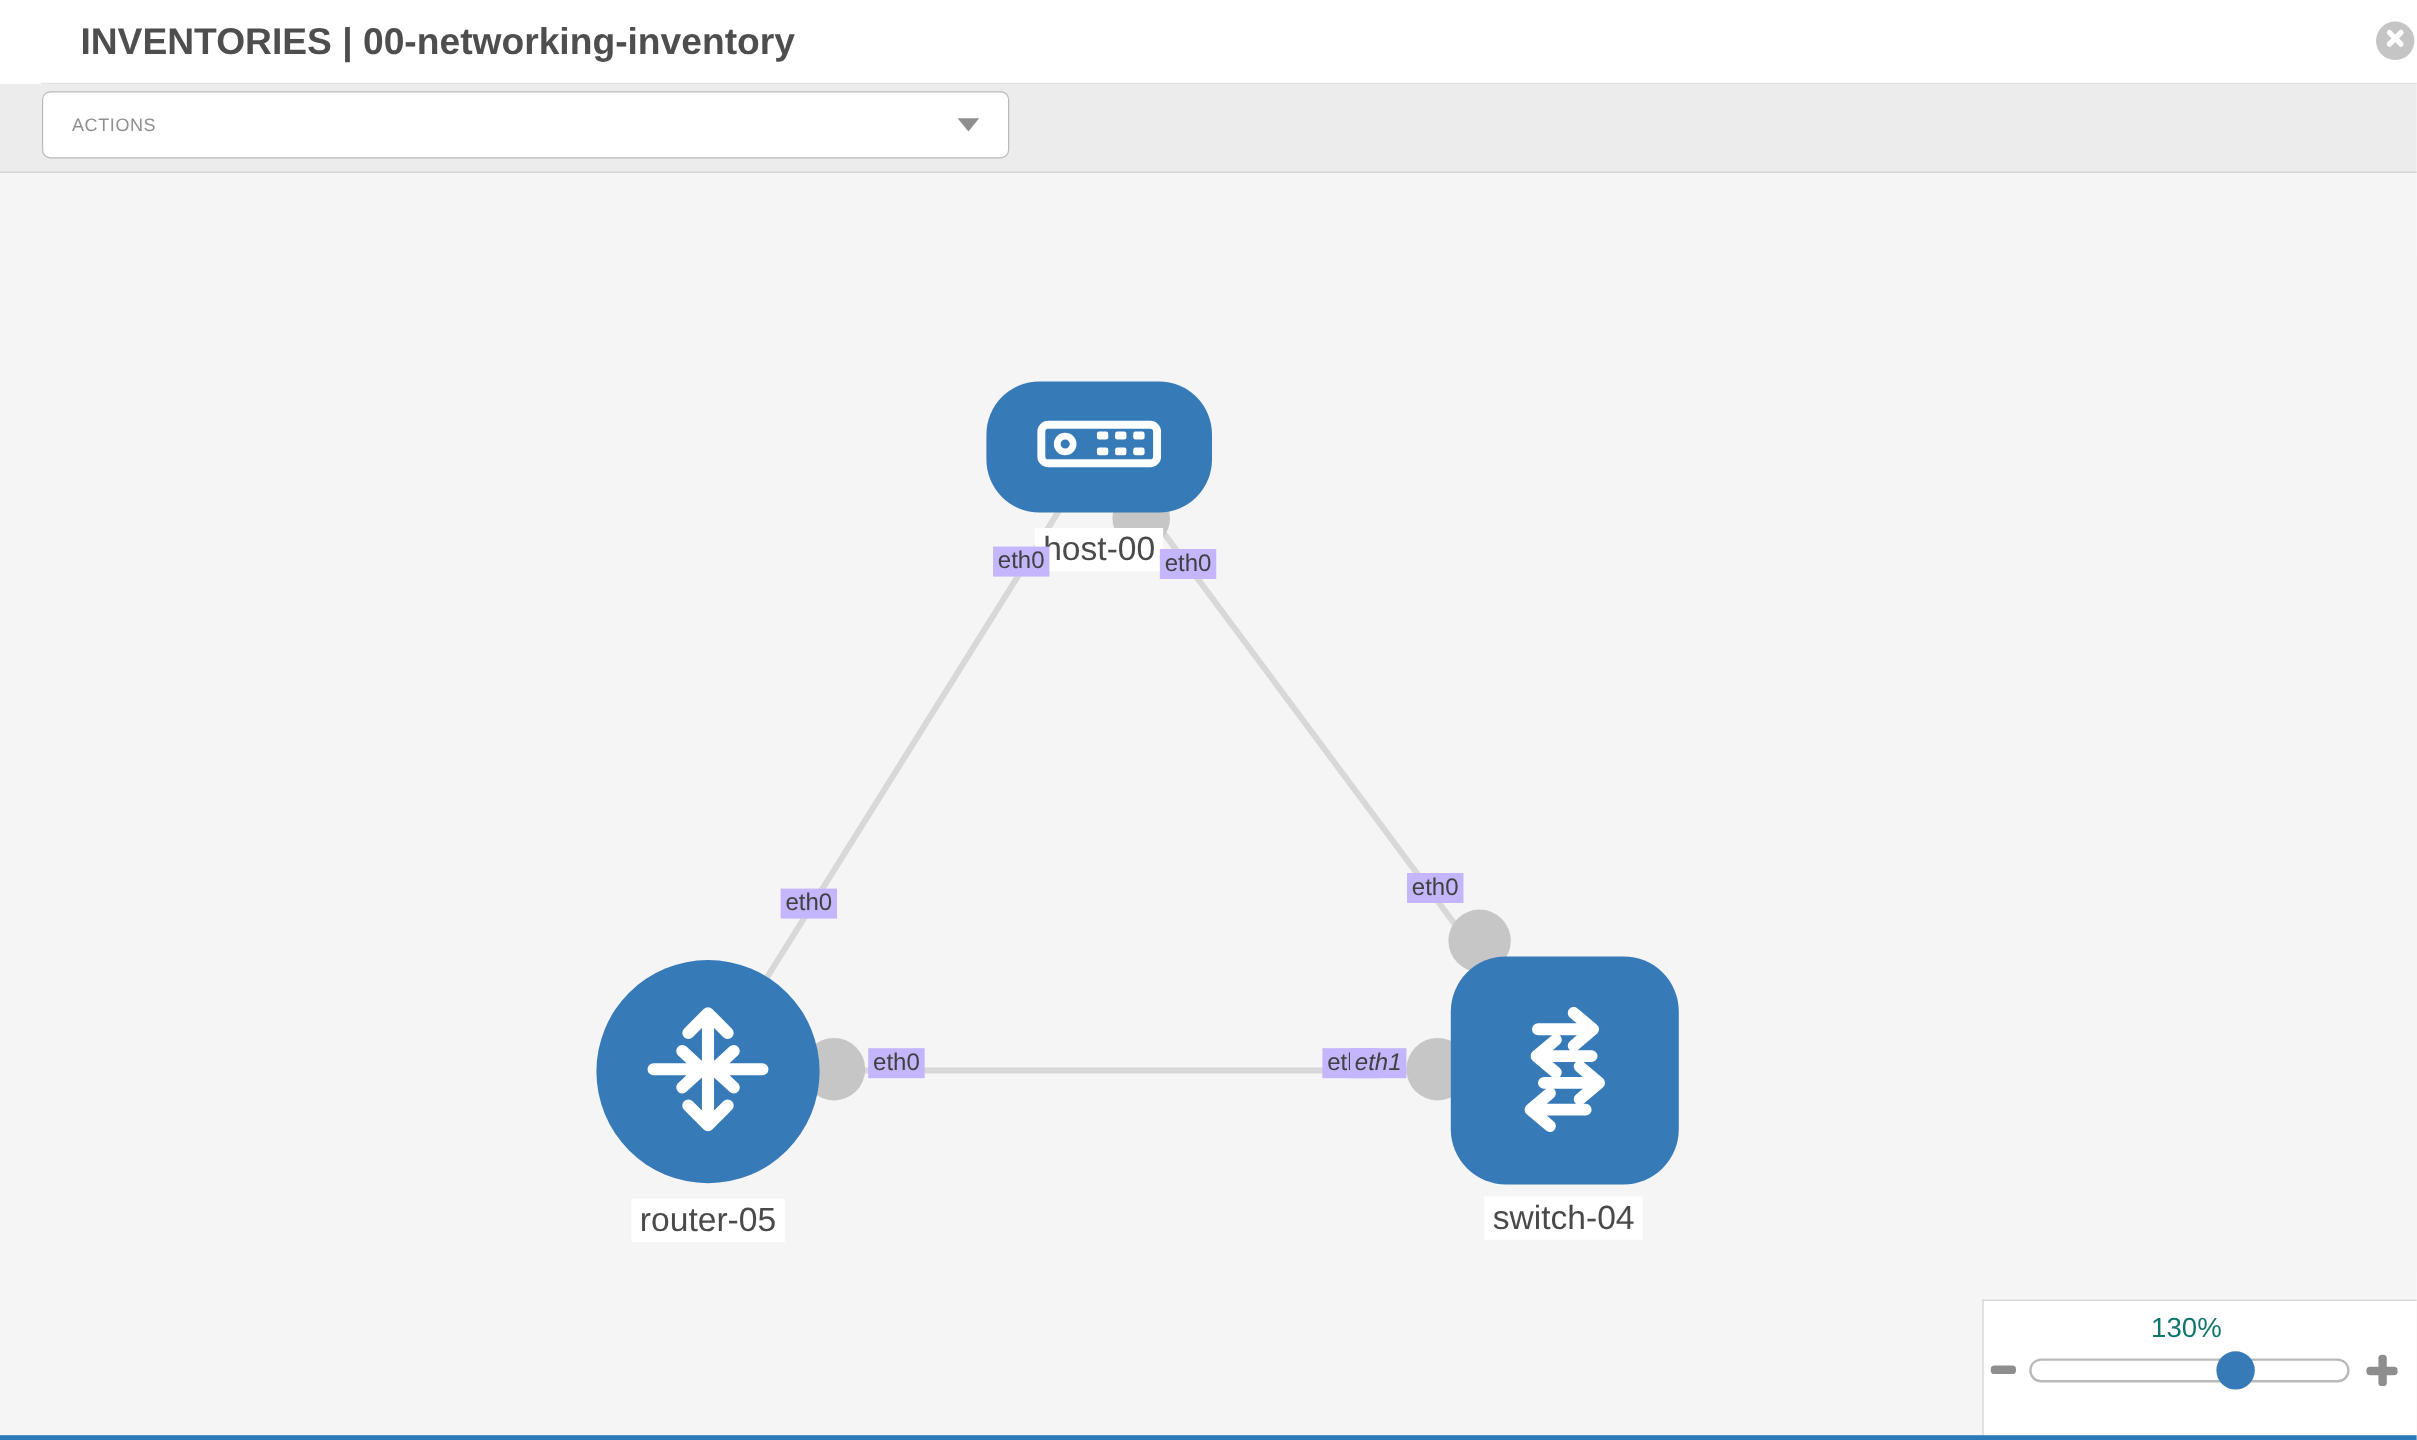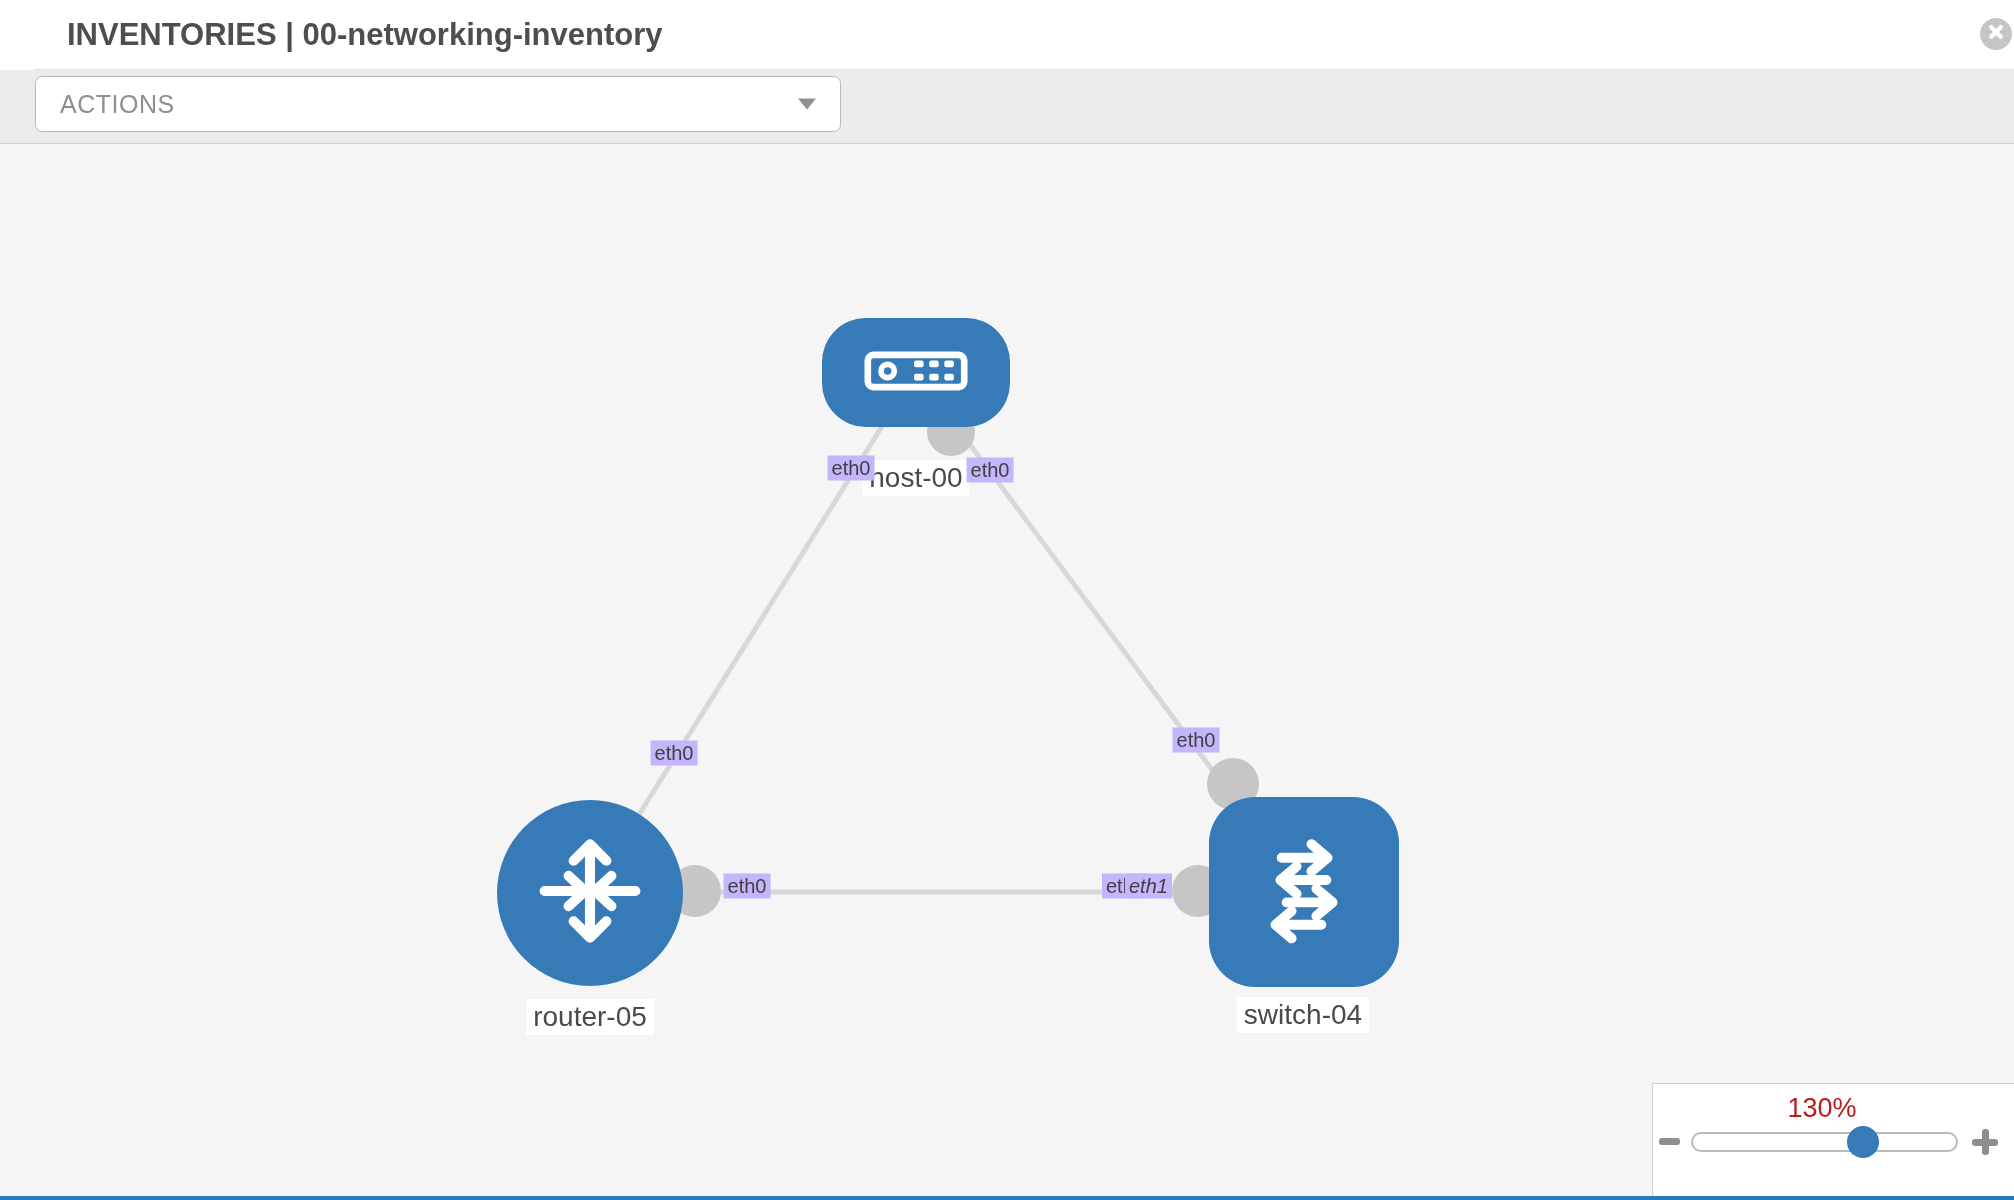--- a/index.html
+++ b/index.html
@@ -12,21 +12,21 @@
           border-bottom:1px solid #e2e2e2;box-sizing:border-box;z-index:20;margin-left:34px;}
   .title{position:absolute;left:33px;top:50%;transform:translateY(-50%);
          font-size:31px;font-weight:bold;color:#4e4e4e;white-space:nowrap;}
   .close-btn{position:absolute;left:1946px;top:18px;width:32px;height:32px;border-radius:50%;
              background:#c5c5c5;display:flex;align-items:center;justify-content:center;cursor:pointer;}
   
   .toolbar{position:absolute;left:0;top:70px;width:2014px;height:74px;background:#ececec;
            border-bottom:1px solid #cfcfcf;box-sizing:border-box;z-index:20;}
   .selectbox{position:absolute;top:6px;height:56px;background:#fff;border:1px solid #b9b9b9;
              border-radius:7px;display:flex;align-items:center;padding:0 24px;box-sizing:border-box;
-             color:#8f8f8f;font-size:25px;letter-spacing:.5px;cursor:pointer;}
+             color:#8f8f8f;font-size:15px;letter-spacing:.5px;cursor:pointer;}
   #actions-box{left:35px;width:806px;}
   #search-box{left:1183px;width:796px;}
   .caret{position:absolute;right:24px;top:50%;transform:translateY(-50%);width:0;height:0;
          border-left:9px solid transparent;border-right:9px solid transparent;border-top:11px solid #8f8f8f;}
   .tool-icon{position:absolute;top:92px;width:38px;height:38px;cursor:pointer;}
   #wrench-btn{left:1048px;}
   #key-btn{left:1111px;}
   
   .canvas{position:absolute;left:0;top:144px;width:2014px;height:1056px;background:#f5f5f6;}
   svg.net{position:absolute;left:0;top:0;width:2014px;height:1200px;z-index:1;}
@@ -36,21 +36,21 @@
   #node-switch{left:1209px;top:797px;width:190px;height:190px;border-radius:46px;}
   .iface-label{position:absolute;transform:translate(-50%,-50%);background:#c4b5fd;color:#414141;
                font-size:20px;padding:1px 4px;white-space:nowrap;z-index:3;}
   .iface-label.edge{transform:translateY(-50%);}
   .node-label{position:absolute;transform:translateX(-50%);background:#fff;color:#4a4a4a;
               font-size:28px;padding:2px 7px;white-space:nowrap;z-index:3;}
   
   .zoom-panel{position:absolute;left:1652px;top:1083px;width:362px;height:117px;background:#fff;
               border-left:1px solid #d0d0d0;border-top:1px solid #d0d0d0;box-sizing:border-box;z-index:5;}
   .zoom-level{position:absolute;left:169px;top:9px;transform:translateX(-50%);
-              font-size:27px;color:#b91c1c;text-align:right;}
+              font-size:23px;color:#0f766e;text-align:right;}
   .zoom-minus{position:absolute;left:6px;top:54px;width:21px;height:7px;border-radius:3px;
               background:#8e8e8e;cursor:pointer;}
   .zoom-track{position:absolute;left:38px;top:48px;width:267px;height:20px;border-radius:11px;
               background:#fff;border:2px solid #b9b9b9;box-sizing:border-box;cursor:pointer;}
   .zoom-thumb{position:absolute;left:194px;top:42px;width:32px;height:32px;border-radius:50%;
               background:#377ab8;cursor:grab;}
   .zoom-plus{position:absolute;left:318px;top:45px;width:28px;height:26px;cursor:pointer;}
   .zoom-plus .h{position:absolute;left:1px;top:10px;width:26px;height:7px;border-radius:3px;background:#8e8e8e;}
   .zoom-plus .v{position:absolute;left:10.5px;top:0;width:7px;height:26px;border-radius:3px;background:#8e8e8e;}
   .bottom-bar{position:absolute;left:0;top:1196px;width:2014px;height:4px;background:#2a7ab8;z-index:10;}
@@ -137,21 +137,21 @@
   <span>
     <svg width="124" height="124" viewBox="0 0 100 100" fill="none" stroke="#fff" stroke-width="8" stroke-linecap="round" stroke-linejoin="round">
       <path d="M32 24 H62 M56 13 L69 24 L56 35"></path>
       <path d="M68 42 H38 M44 31 L31 42 L44 53"></path>
       <path d="M36 60 H66 M60 49 L73 60 L60 71"></path>
       <path d="M64 78 H34 M40 67 L27 78 L40 89"></path>
     </svg>
   </span>
 </div>
 
-<div class="node-label" style="left:916px;top:460px;">host-00</div>
+<div class="node-label" style="left:916px;top:440px;">host-00</div>
 <div class="node-label" style="left:590px;top:999px;">router-05</div>
 <div class="node-label" style="left:1303px;top:997px;">switch-04</div>
 
 <div class="iface-label" style="left:851px;top:468px;">eth0</div>
 <div class="iface-label" style="left:990px;top:470px;">eth0</div>
 <div class="iface-label" style="left:674px;top:753px;">eth0</div>
 <div class="iface-label" style="left:1196px;top:740px;">eth0</div>
 <div class="iface-label" style="left:747px;top:886px;">eth0</div>
 <div class="iface-label edge" style="left:1102px;top:886px;z-index:3;">eth0</div>
 <div class="iface-label edge" style="left:1125px;top:886px;z-index:4;font-style:italic;">eth1</div>

